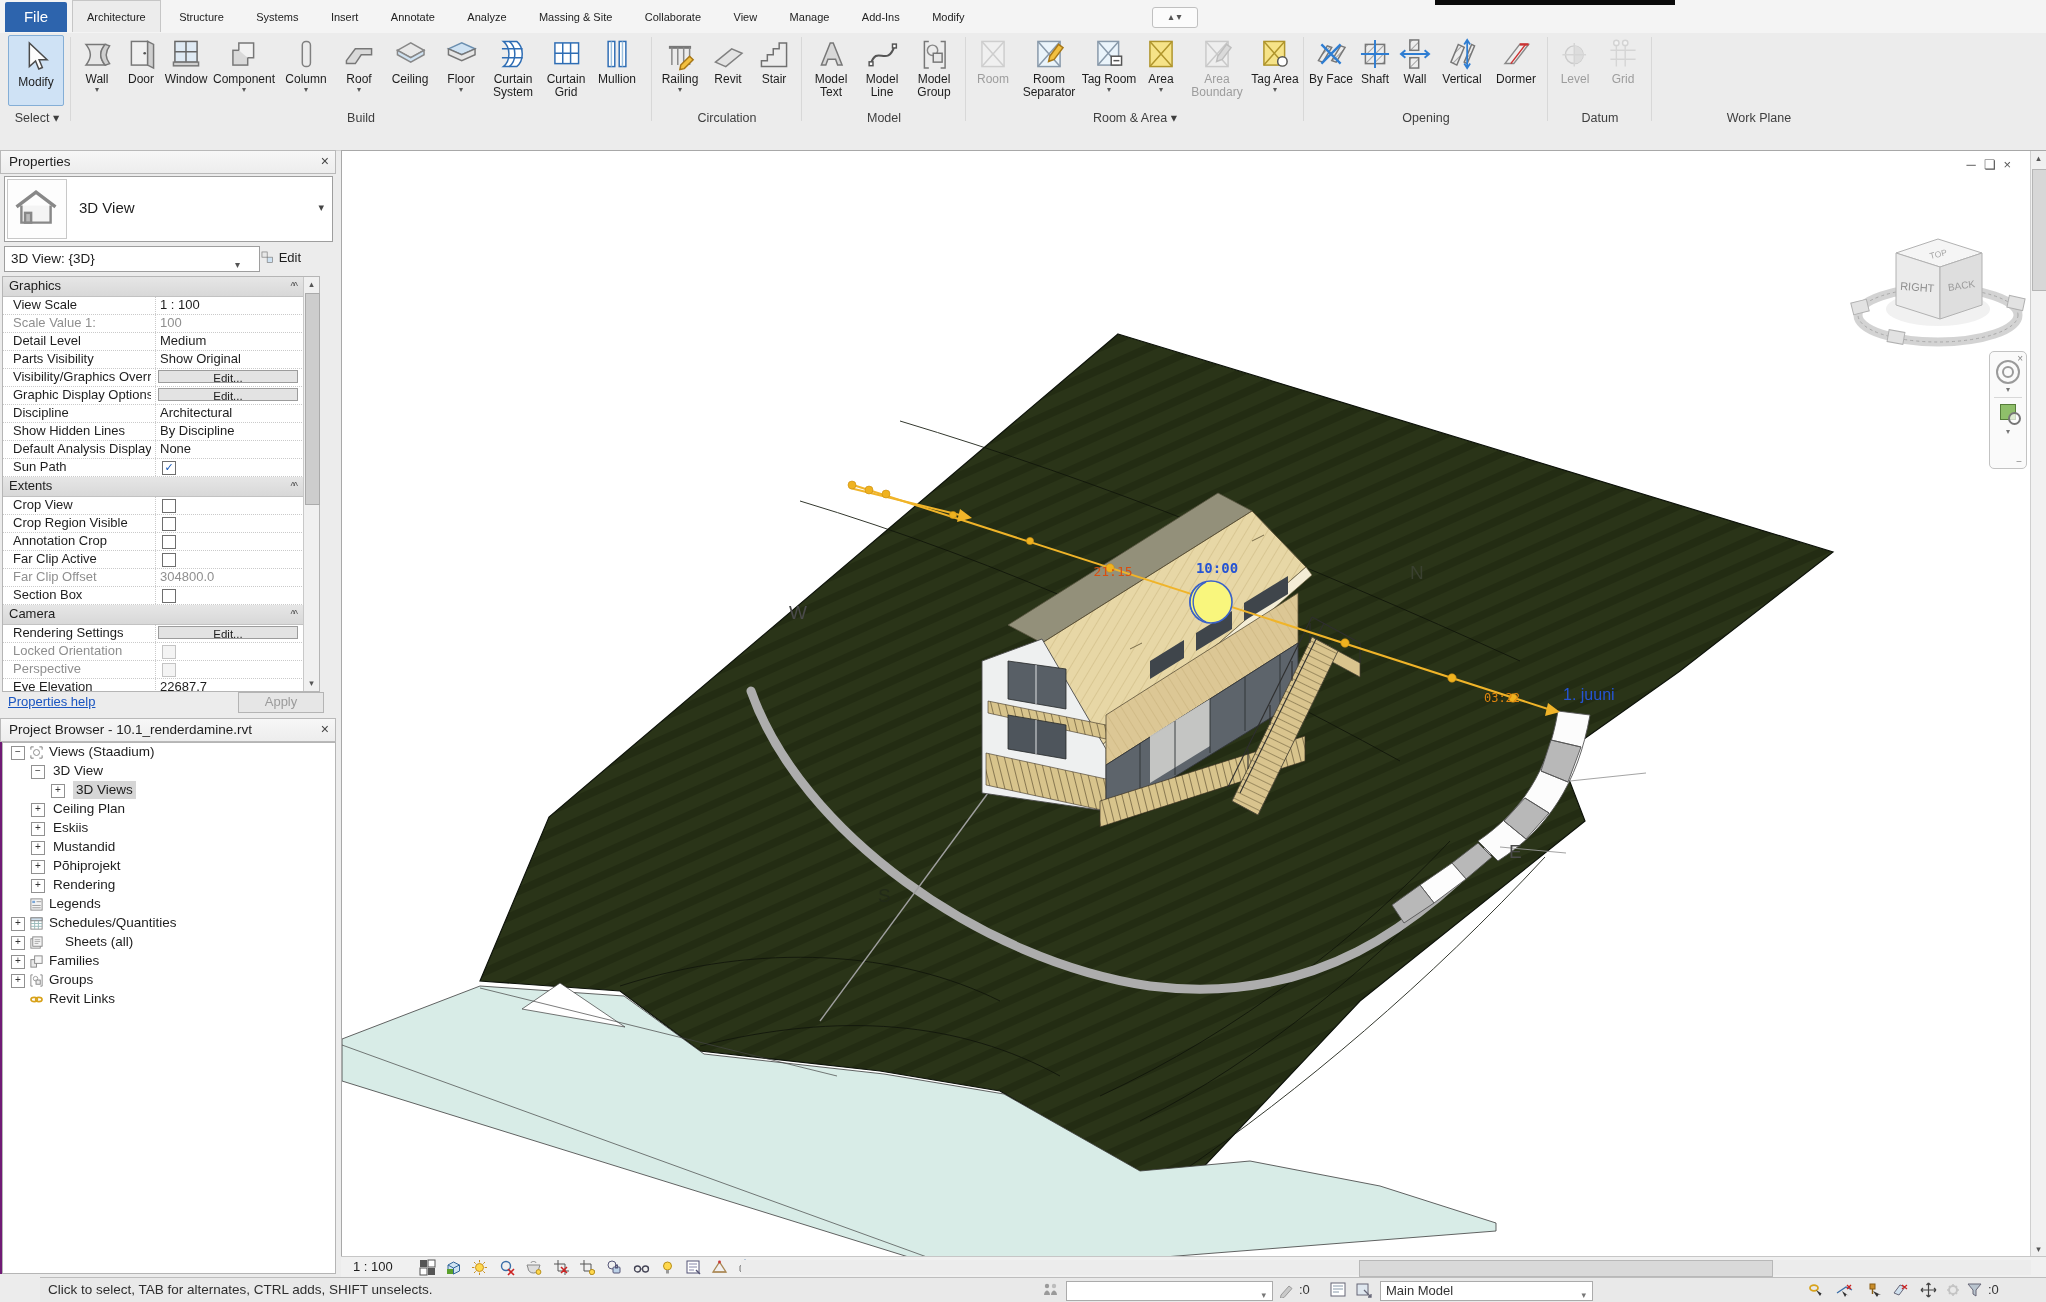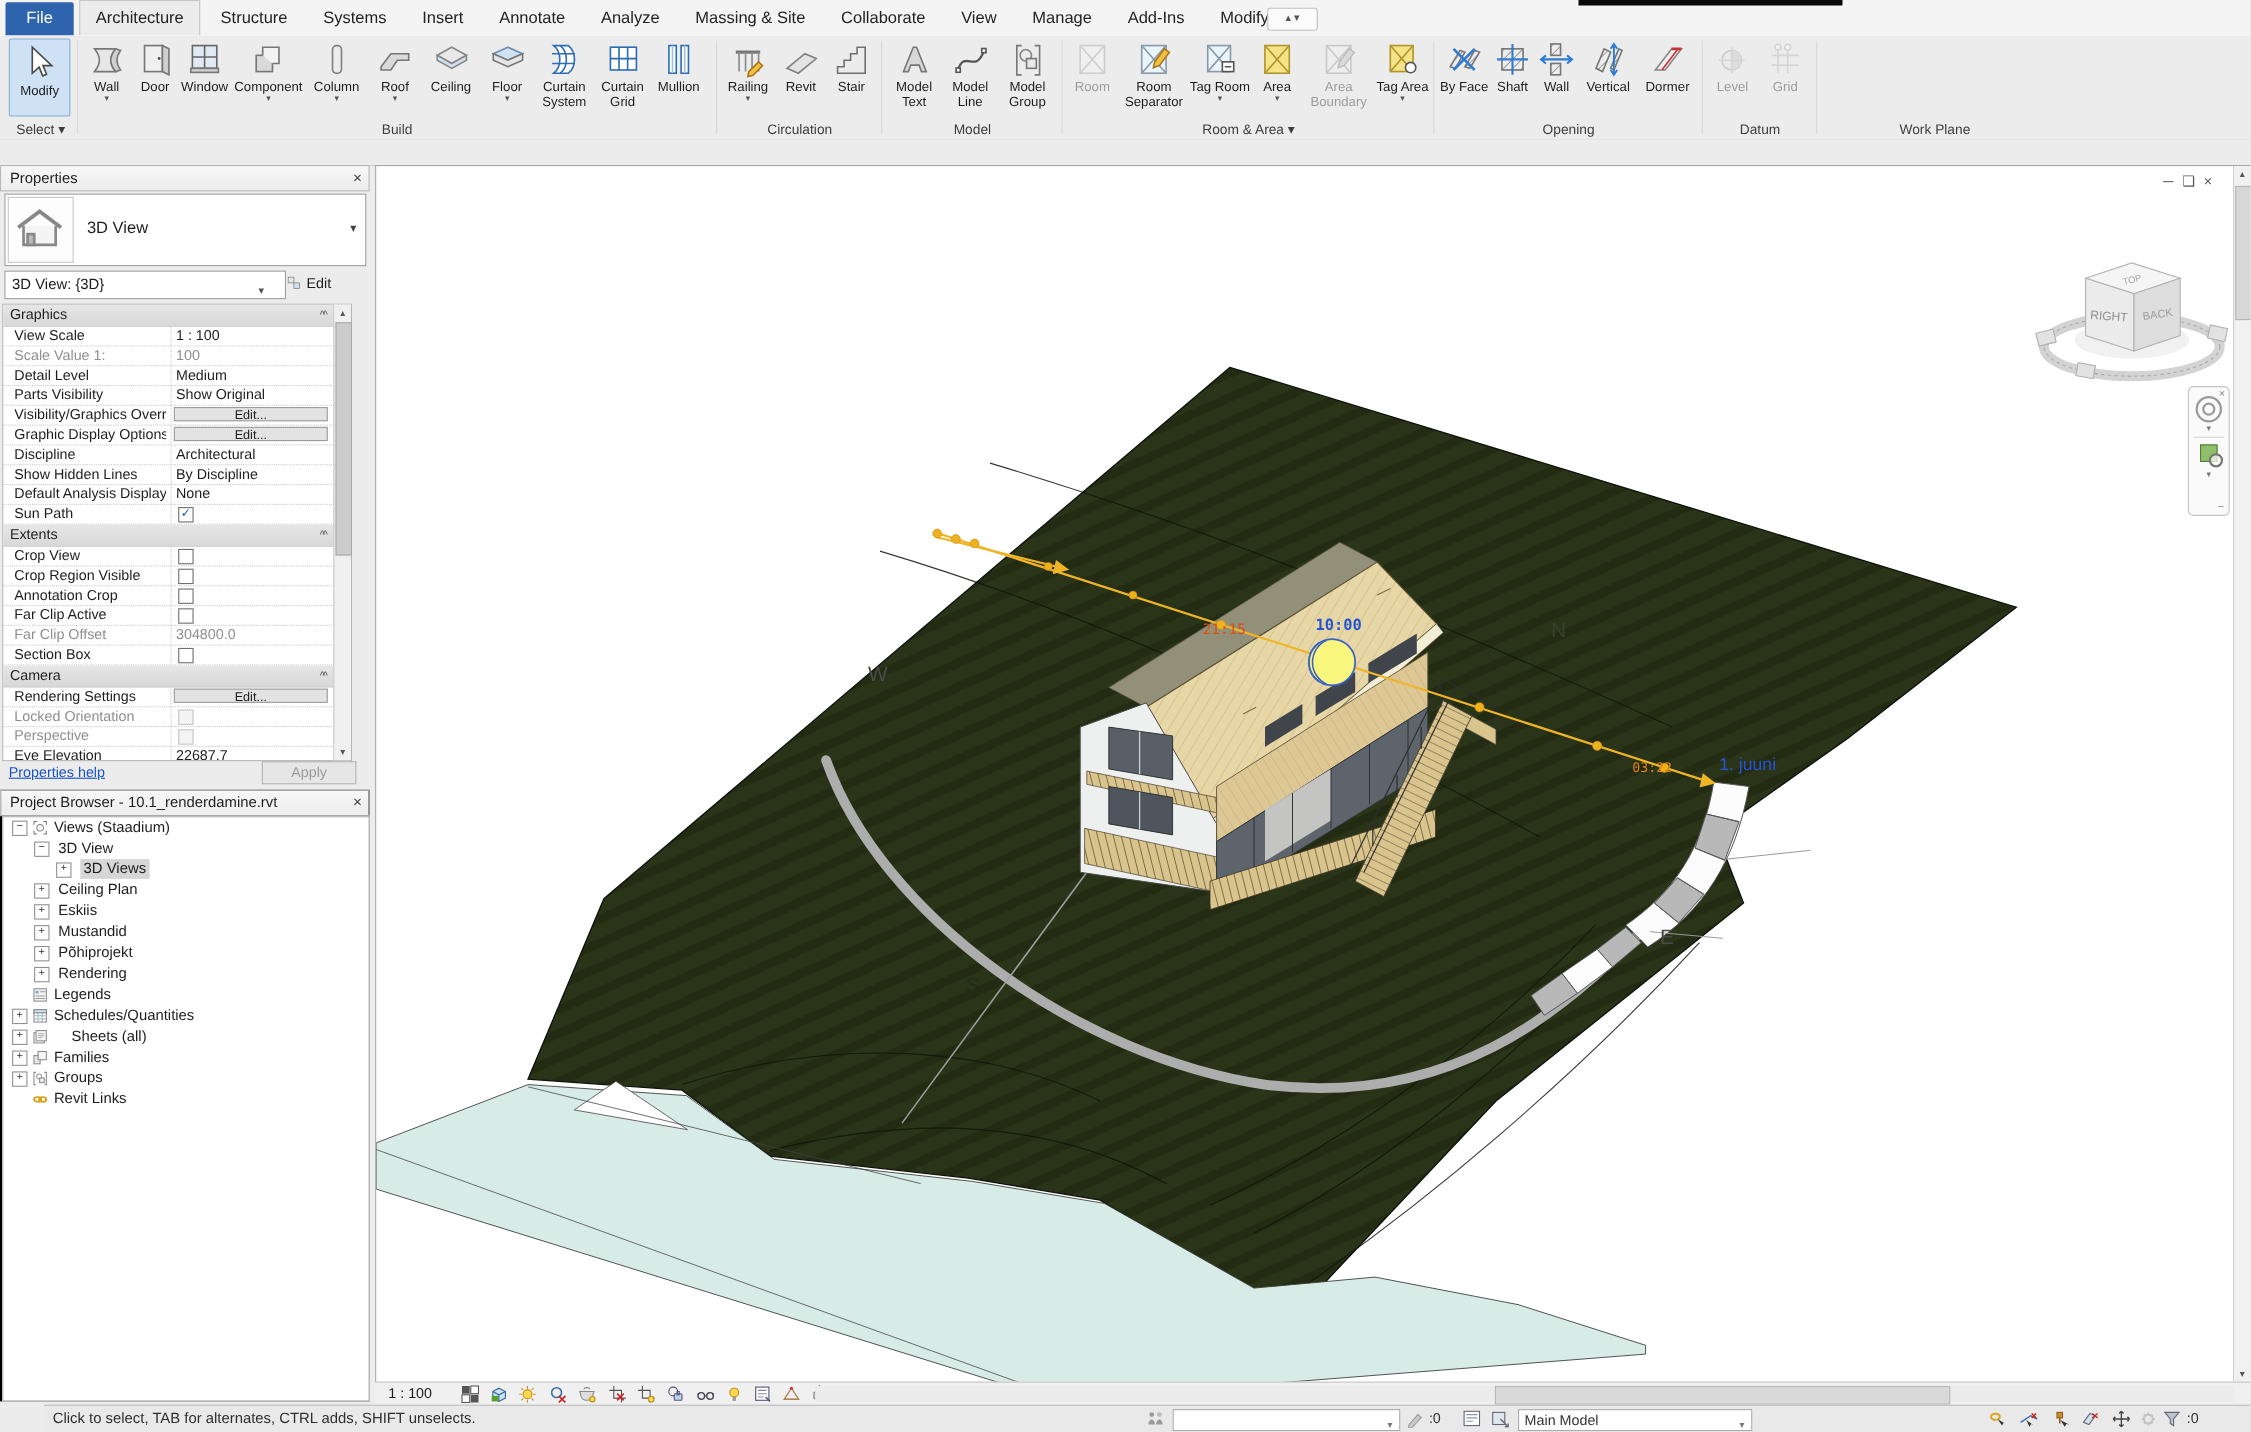--- a/index.html
+++ b/index.html
@@ -3,21 +3,21 @@
 <meta charset="utf-8">
 <style>
   html,body{margin:0;padding:0;background:#d8d8d8;}
   #app{position:relative;width:2046px;height:1302px;background:#ececec;
        font-family:"Liberation Sans","DejaVu Sans",sans-serif;overflow:hidden;
        -webkit-font-smoothing:antialiased;}
   
   #tabbar{position:absolute;left:0;top:0;width:2046px;height:33px;background:#f4f4f4;}
   #filetab{position:absolute;left:5px;top:2px;width:62px;height:30px;background:#2d64ad;
      color:#fff;font-size:15px;text-align:center;line-height:30px;border-radius:2px 2px 0 0;}
-  .tab{display:inline-block;padding:0 14px;height:32px;line-height:32px;font-size:15px;color:#222;}
+  .tab{display:inline-block;padding:0 14px;height:32px;line-height:32px;font-size:11px;color:#222;}
   .tab.active{background:#ececec;border:1px solid #c6c6c6;border-bottom:none;height:31px;}
   #tabs{position:absolute;left:72px;top:0;white-space:nowrap;}
   #ribtoggle{position:absolute;left:1152px;top:7px;width:44px;height:19px;border:1px solid #c0c0c0;
      background:#fbfbfb;border-radius:3px;font-size:10px;color:#555;text-align:center;line-height:18px;}
   #blacksliver{position:absolute;left:1435px;top:0;width:240px;height:5px;background:#0a0a0a;}
   
   #ribbon{position:absolute;left:0;top:33px;width:2046px;height:94px;background:#ececec;border-bottom:1px solid #c9c9c9;}
   .pan{position:absolute;top:0;height:93px;}
   .pdiv{position:absolute;top:4px;height:84px;width:1px;background:#d8d8d8;}
   .pitems{display:flex;align-items:flex-start;}
@@ -56,21 +56,21 @@
   .chkb{position:absolute;left:6px;top:2px;width:12px;height:12px;background:#fff;border:1px solid #6e6e6e;
      font-size:11px;line-height:11px;text-align:center;color:#1456b8;}
   .chkb.dis{border-color:#c4c4c4;background:#f4f4f4;}
   #pscroll{position:absolute;right:0;top:0;width:15px;height:100%;background:#f0f0f0;border-left:1px solid #c8c8c8;}
   .sarr{position:absolute;left:0;width:15px;height:15px;font-size:9px;color:#555;text-align:center;line-height:15px;background:#f0f0f0;}
   #pthumb{position:absolute;left:1px;top:16px;width:13px;height:210px;background:#cdcdcd;border:1px solid #aaa;}
   #propsfoot{position:absolute;left:2px;top:542px;width:330px;height:20px;font-size:13px;}
   #prophelp{position:absolute;left:6px;top:2px;color:#1a55c0;text-decoration:underline;}
   #applybtn{position:absolute;right:8px;top:0;width:84px;height:19px;background:#e6e6e6;border:1px solid #b4b4b4;
      color:#9b9b9b;text-align:center;line-height:18px;}
-  #browser{position:absolute;left:0;top:718px;width:336px;height:556px;background:#000000;}
+  #browser{position:absolute;left:0;top:718px;width:336px;height:556px;background:#701a75;}
   #tree{position:absolute;left:2px;top:24px;width:332px;height:530px;background:#fff;border:1px solid #b5b5b5;overflow:hidden;}
   .trow{position:relative;height:19px;font-size:13.5px;color:#1d1d1d;line-height:18px;}
   .exp{position:absolute;top:3px;width:12px;height:12px;background:#fff;border:1px solid #919191;
      font-size:10px;line-height:10px;text-align:center;color:#333;}
   .ticon{position:absolute;top:2px;width:15px;height:15px;}
   .tlab{position:absolute;top:0;white-space:nowrap;}
   .tlab.selbg{background:#d6d6d6;padding:0 3px;}
   
   #canvas{position:absolute;left:341px;top:150px;width:1705px;height:1106px;background:#fff;border-top:1px solid #a8a8a8;border-left:1px solid #a8a8a8;}
   #wctrl{position:absolute;right:28px;top:6px;font-size:13px;color:#555;letter-spacing:8px;}

